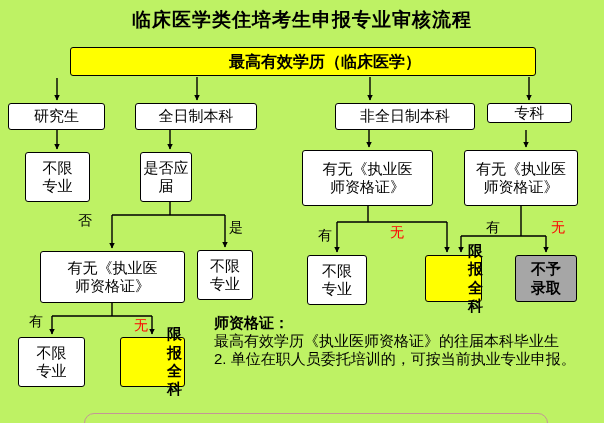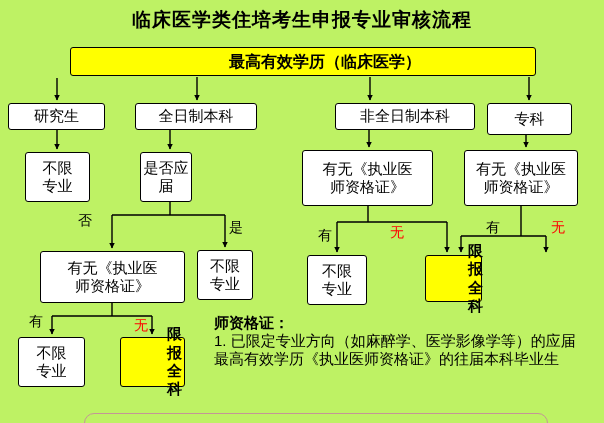--- a/index.html
+++ b/index.html
@@ -92,55 +92,57 @@
     </g>
   </svg>
 
   <div class="page-title">临床医学类住培考生申报专业审核流程</div>
 
   <div class="node yellow bold root-node" style="left:70px;top:47px;width:466px;height:29px;">最高有效学历（临床医学）</div>
 
   <div class="node" style="left:135px;top:103px;width:122px;height:27px;">全日制本科</div>
   <div class="node" style="left:8px;top:103px;width:97px;height:27px;">研究生</div>
   <div class="node" style="left:300px;top:103px;width:140px;height:27px;margin-left:35px;">非全日制本科</div>
-  <div class="node" style="left:487px;top:103px;width:85px;height:32px;">专科</div>
+  <div class="node" style="left:487px;top:103px;width:85px;height:20px;">专科</div>
 
   <div class="node" style="left:25px;top:152px;width:65px;height:50px;">不限
 专业</div>
   <div class="node" style="left:140px;top:152px;width:52px;height:50px;">是否应
 届</div>
   <div class="node" style="left:302px;top:150px;width:131px;height:56px;">有无《执业医
 师资格证》</div>
   <div class="node" style="left:464px;top:150px;width:114px;height:56px;">有无《执业医
 师资格证》</div>
 
   <div class="node" style="left:40px;top:251px;width:145px;height:52px;">有无《执业医
 师资格证》</div>
   <div class="node" style="left:197px;top:250px;width:56px;height:50px;">不限
 专业</div>
   <div class="node" style="left:307px;top:255px;width:60px;height:50px;">不限
 专业</div>
   <div class="node yellow bold" style="left:425px;top:255px;width:57px;height:47px;">限报
 全科</div>
+  <div class="node gray bold" style="left:515px;top:255px;width:62px;height:47px;">不予
+录取</div>
 
   <div class="node" style="left:18px;top:337px;width:67px;height:50px;">不限
 专业</div>
   <div class="node yellow bold" style="left:120px;top:337px;width:65px;height:50px;">限报
 全科</div>
 
   <div class="blabel" style="left:78px;top:213px;">否</div>
   <div class="blabel" style="left:229px;top:220px;">是</div>
   <div class="blabel" style="left:318px;top:228px;">有</div>
   <div class="blabel red" style="left:390px;top:225px;">无</div>
   <div class="blabel" style="left:486px;top:220px;">有</div>
   <div class="blabel red" style="left:551px;top:220px;">无</div>
   <div class="blabel" style="left:29px;top:314px;">有</div>
   <div class="blabel red" style="left:134px;top:318px;">无</div>
 
   <div class="notes">
     <div class="h">师资格证：</div>
-    <div>1. 已限定专业方向（如麻醉学、医学影像学等）的应届</div>
     <div>最高有效学历《执业医师资格证》的往届本科毕业生</div>
+    <div>2. 单位在职人员委托培训的，可按当前执业专业申报。</div>
   </div>
 
   <div class="cutoff"></div>
 
 </div>
 
 </body></html>

